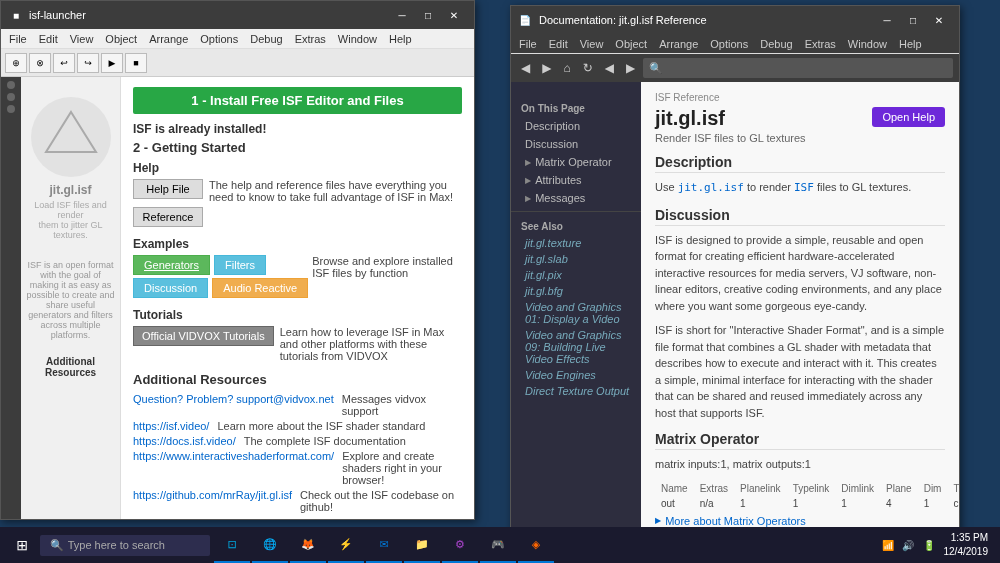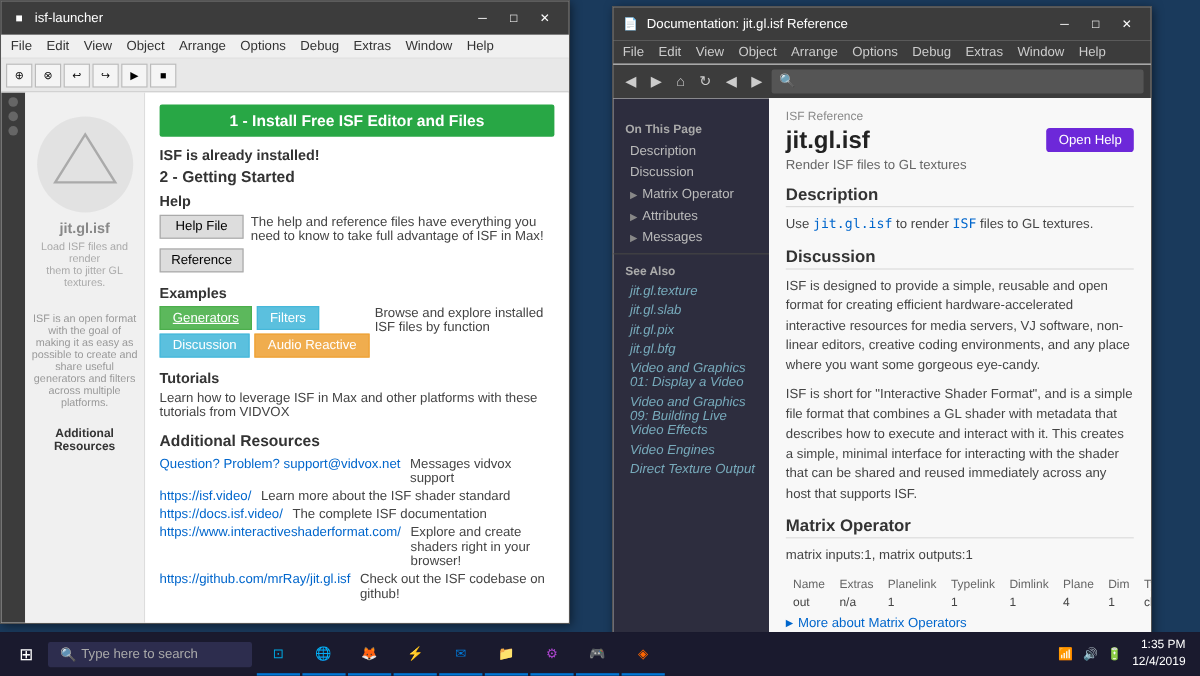--- a/index.html
+++ b/index.html
@@ -593,20 +593,21 @@
                 <button class="example-btn orange">Audio Reactive</button>
               </div>
             </div>
             <span style="font-size:11px;color:#444;flex:1;">Browse and explore installed ISF files by function</span>
           </div>
         </div>
 
         <div class="tutorials-section">
           <div class="tutorials-title">Tutorials</div>
           <div class="tutorials-row">
+            <button class="tutorial-btn">Official VIDVOX Tutorials</button>
             <span style="font-size:11px;color:#444;flex:1;">Learn how to leverage ISF in Max and other platforms with these tutorials from VIDVOX</span>
           </div>
         </div>
 
         <div class="additional-section">
           <div class="additional-title">Additional Resources</div>
           <div class="link-row">
             <span class="link-blue">Question? Problem? support@vidvox.net</span>
             <span class="link-desc">Messages vidvox support</span>
           </div>

